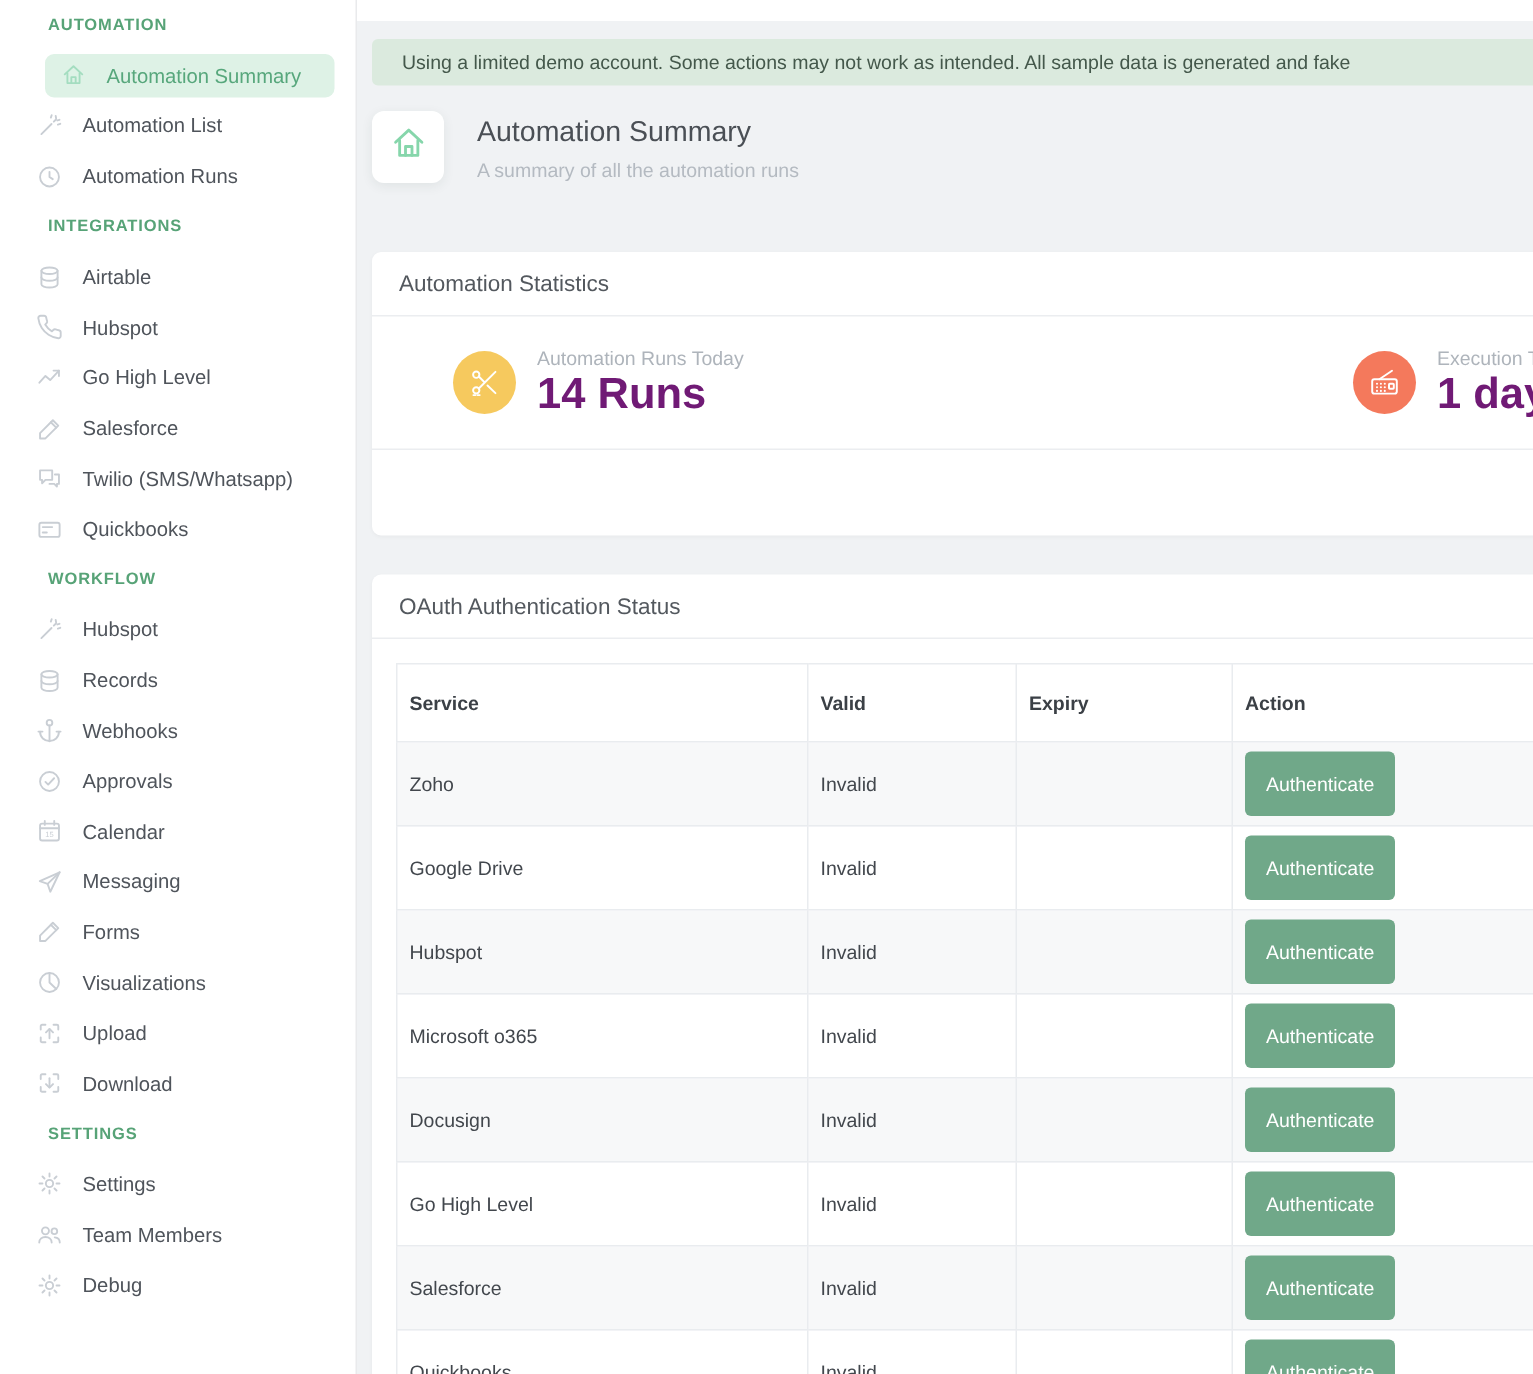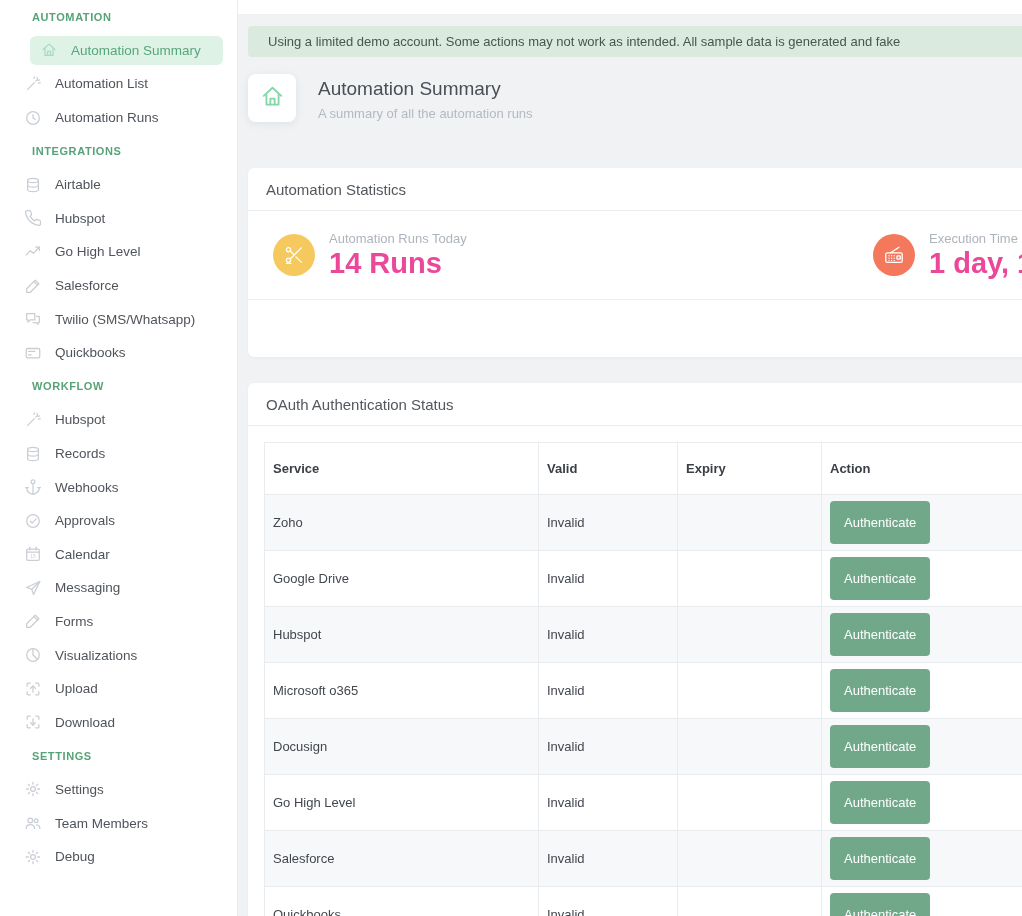--- a/index.html
+++ b/index.html
@@ -34,27 +34,27 @@
   .tile svg { width:27px; height:27px; color:#86d6ab; }
   .titles { margin-left:22px; padding-top:4px; }
   .page-title { font-size:19px; font-weight:500; color:#4a4f55; }
   .page-subtitle { margin-top:6px; font-size:13px; color:#b4bac1; }
 
   .card { background:#ffffff; width:1200px; border-radius:6px; box-shadow:0 1px 3px rgba(0,0,0,.04); }
   .card-header { height:43px; display:flex; align-items:center; padding:0 18px;
                  font-size:15px; color:#53585e; border-bottom:1px solid #ebedf0; }
   .stats-card { margin-top:46px; }
   .stats-row { height:89px; display:flex; border-bottom:1px solid #ebedf0; }
-  .stat { width:600px; display:flex; align-items:center; padding-left:25px; }
+  .stat { width:600px; display:flex; align-items:center; padding-left:10px;margin-left:44px; }
   .stat-circle { width:42px; height:42px; border-radius:50%; flex:0 0 42px;
                  display:flex; align-items:center; justify-content:center; color:#ffffff; }
   .stat-circle svg { width:22px; height:22px; }
   .stat-text { margin-left:14px; }
   .stat-label { font-size:13px; color:#aeb4bb; }
-  .stat-value { margin-top:1px; font-size:29px; font-weight:bold; color:#ec4899; white-space:nowrap; }
+  .stat-value { margin-top:1px; font-size:29px; font-weight:bold; color:#701a75; white-space:nowrap; }
   .stats-footer { height:57px; }
 
   .oauth-card { margin-top:26px; }
   .oauth-body { padding:16px; }
   table { border-collapse:collapse; width:1168px; table-layout:fixed; }
   th, td { border:1px solid #e9ecef; text-align:left; vertical-align:middle; }
   th { font-size:13px; font-weight:bold; color:#3b4046; padding:18px 8px; background:#ffffff; }
   td { font-size:13px; color:#42474d; padding:13px 8px; }
   tbody tr:nth-child(odd) { background:#f7f8f9; }
   td.action-cell { padding:6px 8px; }

